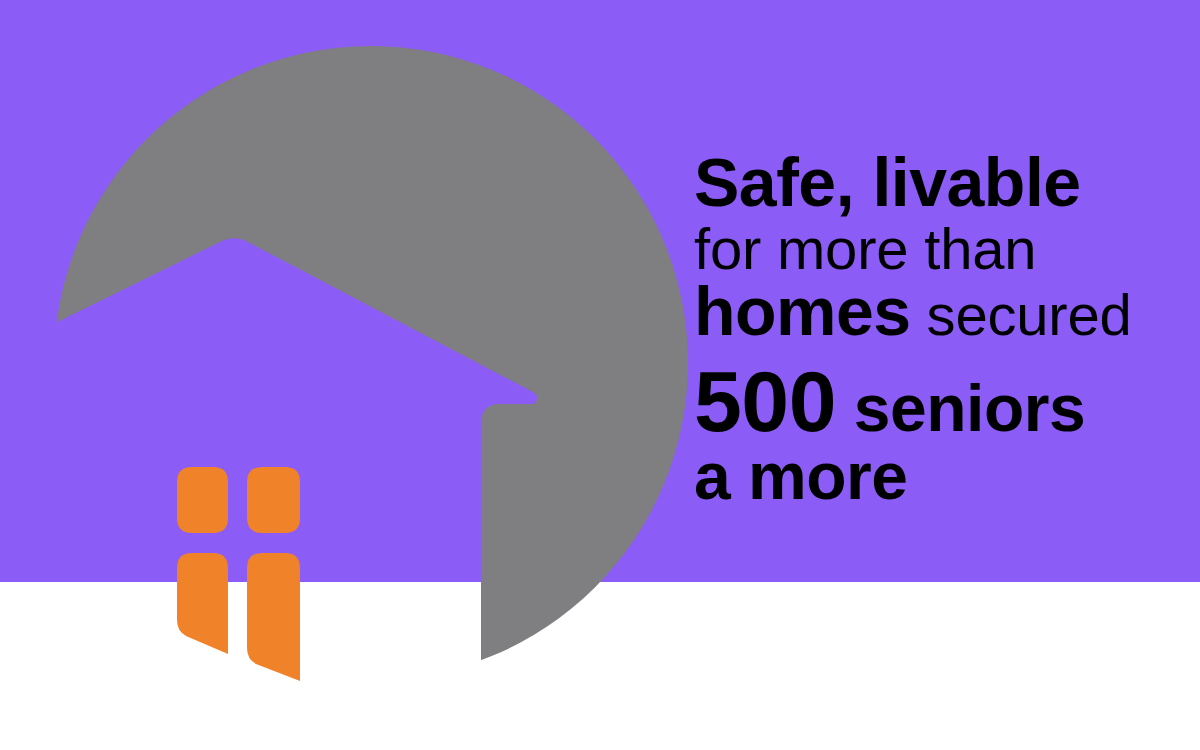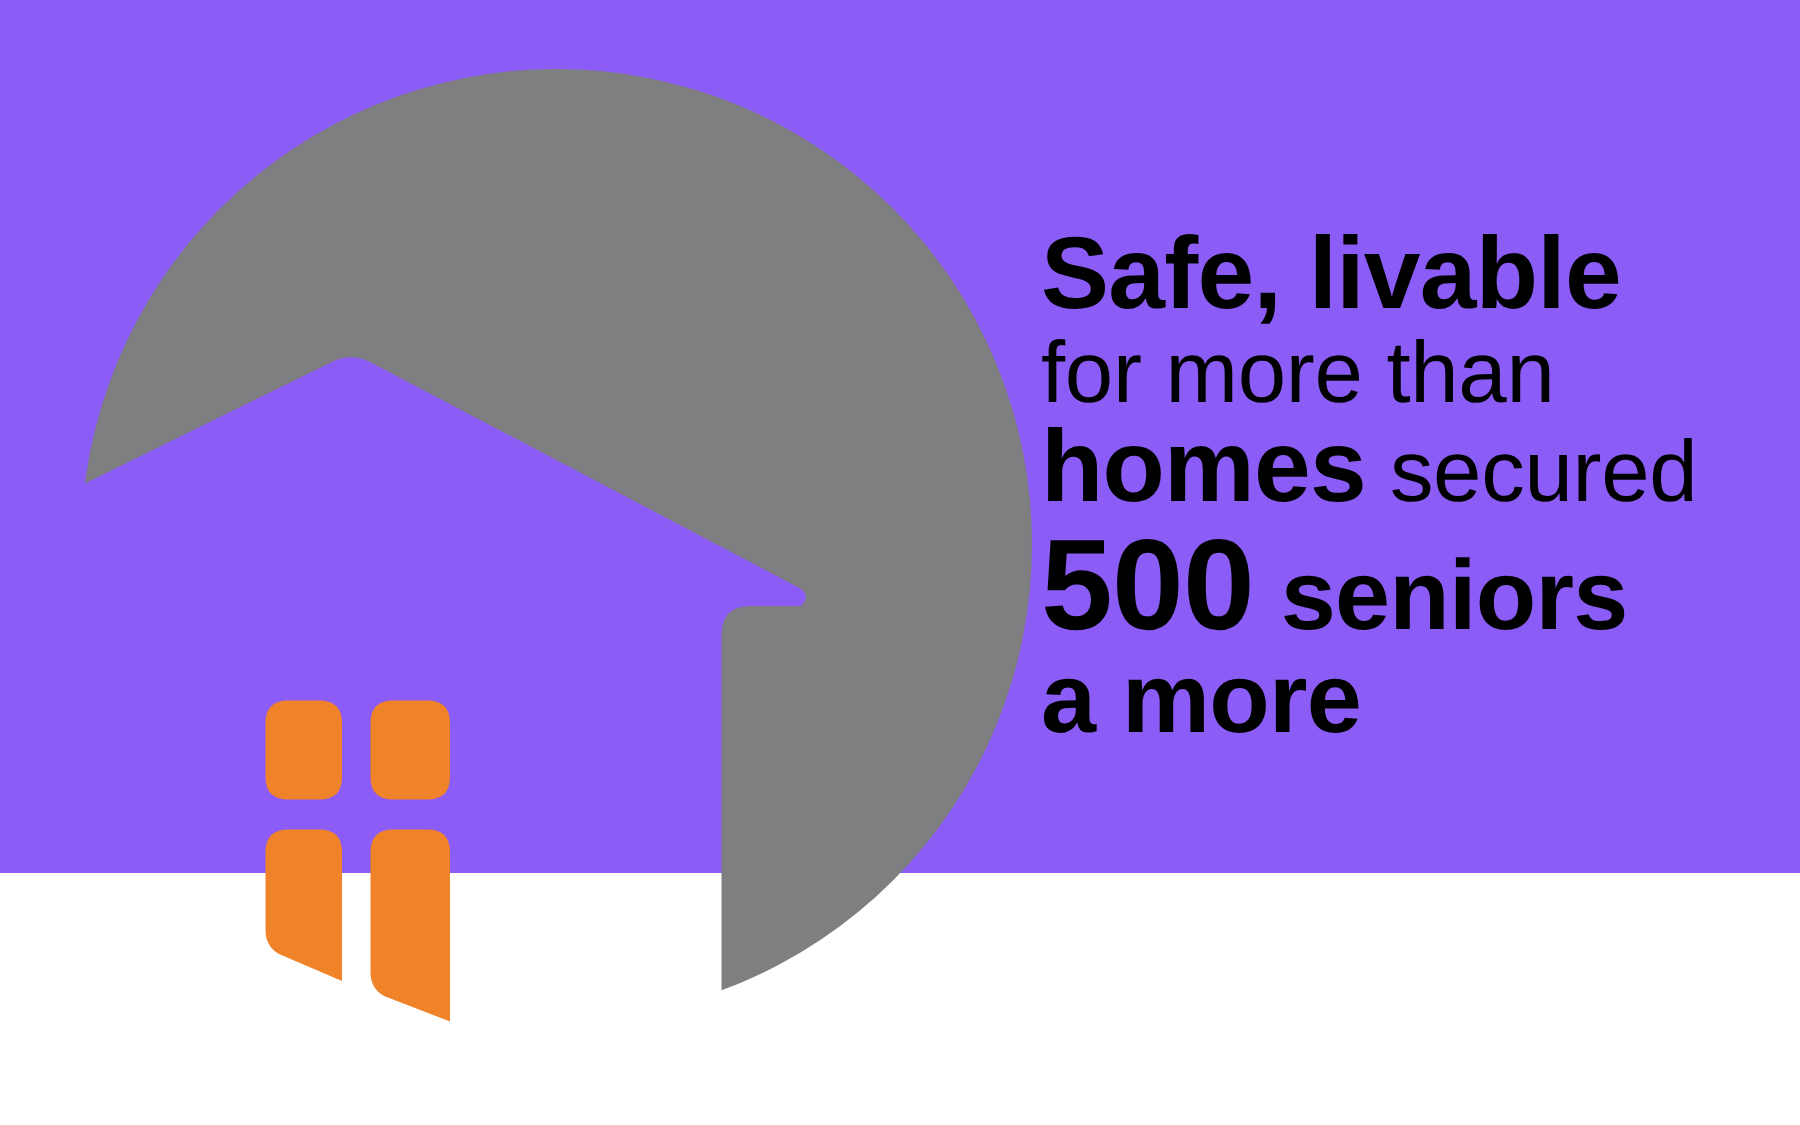--- a/index.html
+++ b/index.html
@@ -76,21 +76,21 @@
   #line-2 .tx-light { font-size: 58px; }
   
   #line-3 { font-size: 58px; }
   
   #line-4 { font-size: 86px; }
   #line-4 .tx-bold.small { font-size: 66px; }
   
   #line-5 { font-size: 66px; }
 
   #line-3 { margin-top: 6px; }
-  #line-4 { margin-top: 5px; }
+  #line-4 { margin-top: 16px; }
   #line-5 { margin-top: 2px; }
 </style>
 </head>
 <body>
 
 <div id="infographic">
 
   <div id="logo-area">
     <svg id="logo-svg" width="690" height="750" viewBox="0 0 690 750" xmlns="http://www.w3.org/2000/svg">
 

